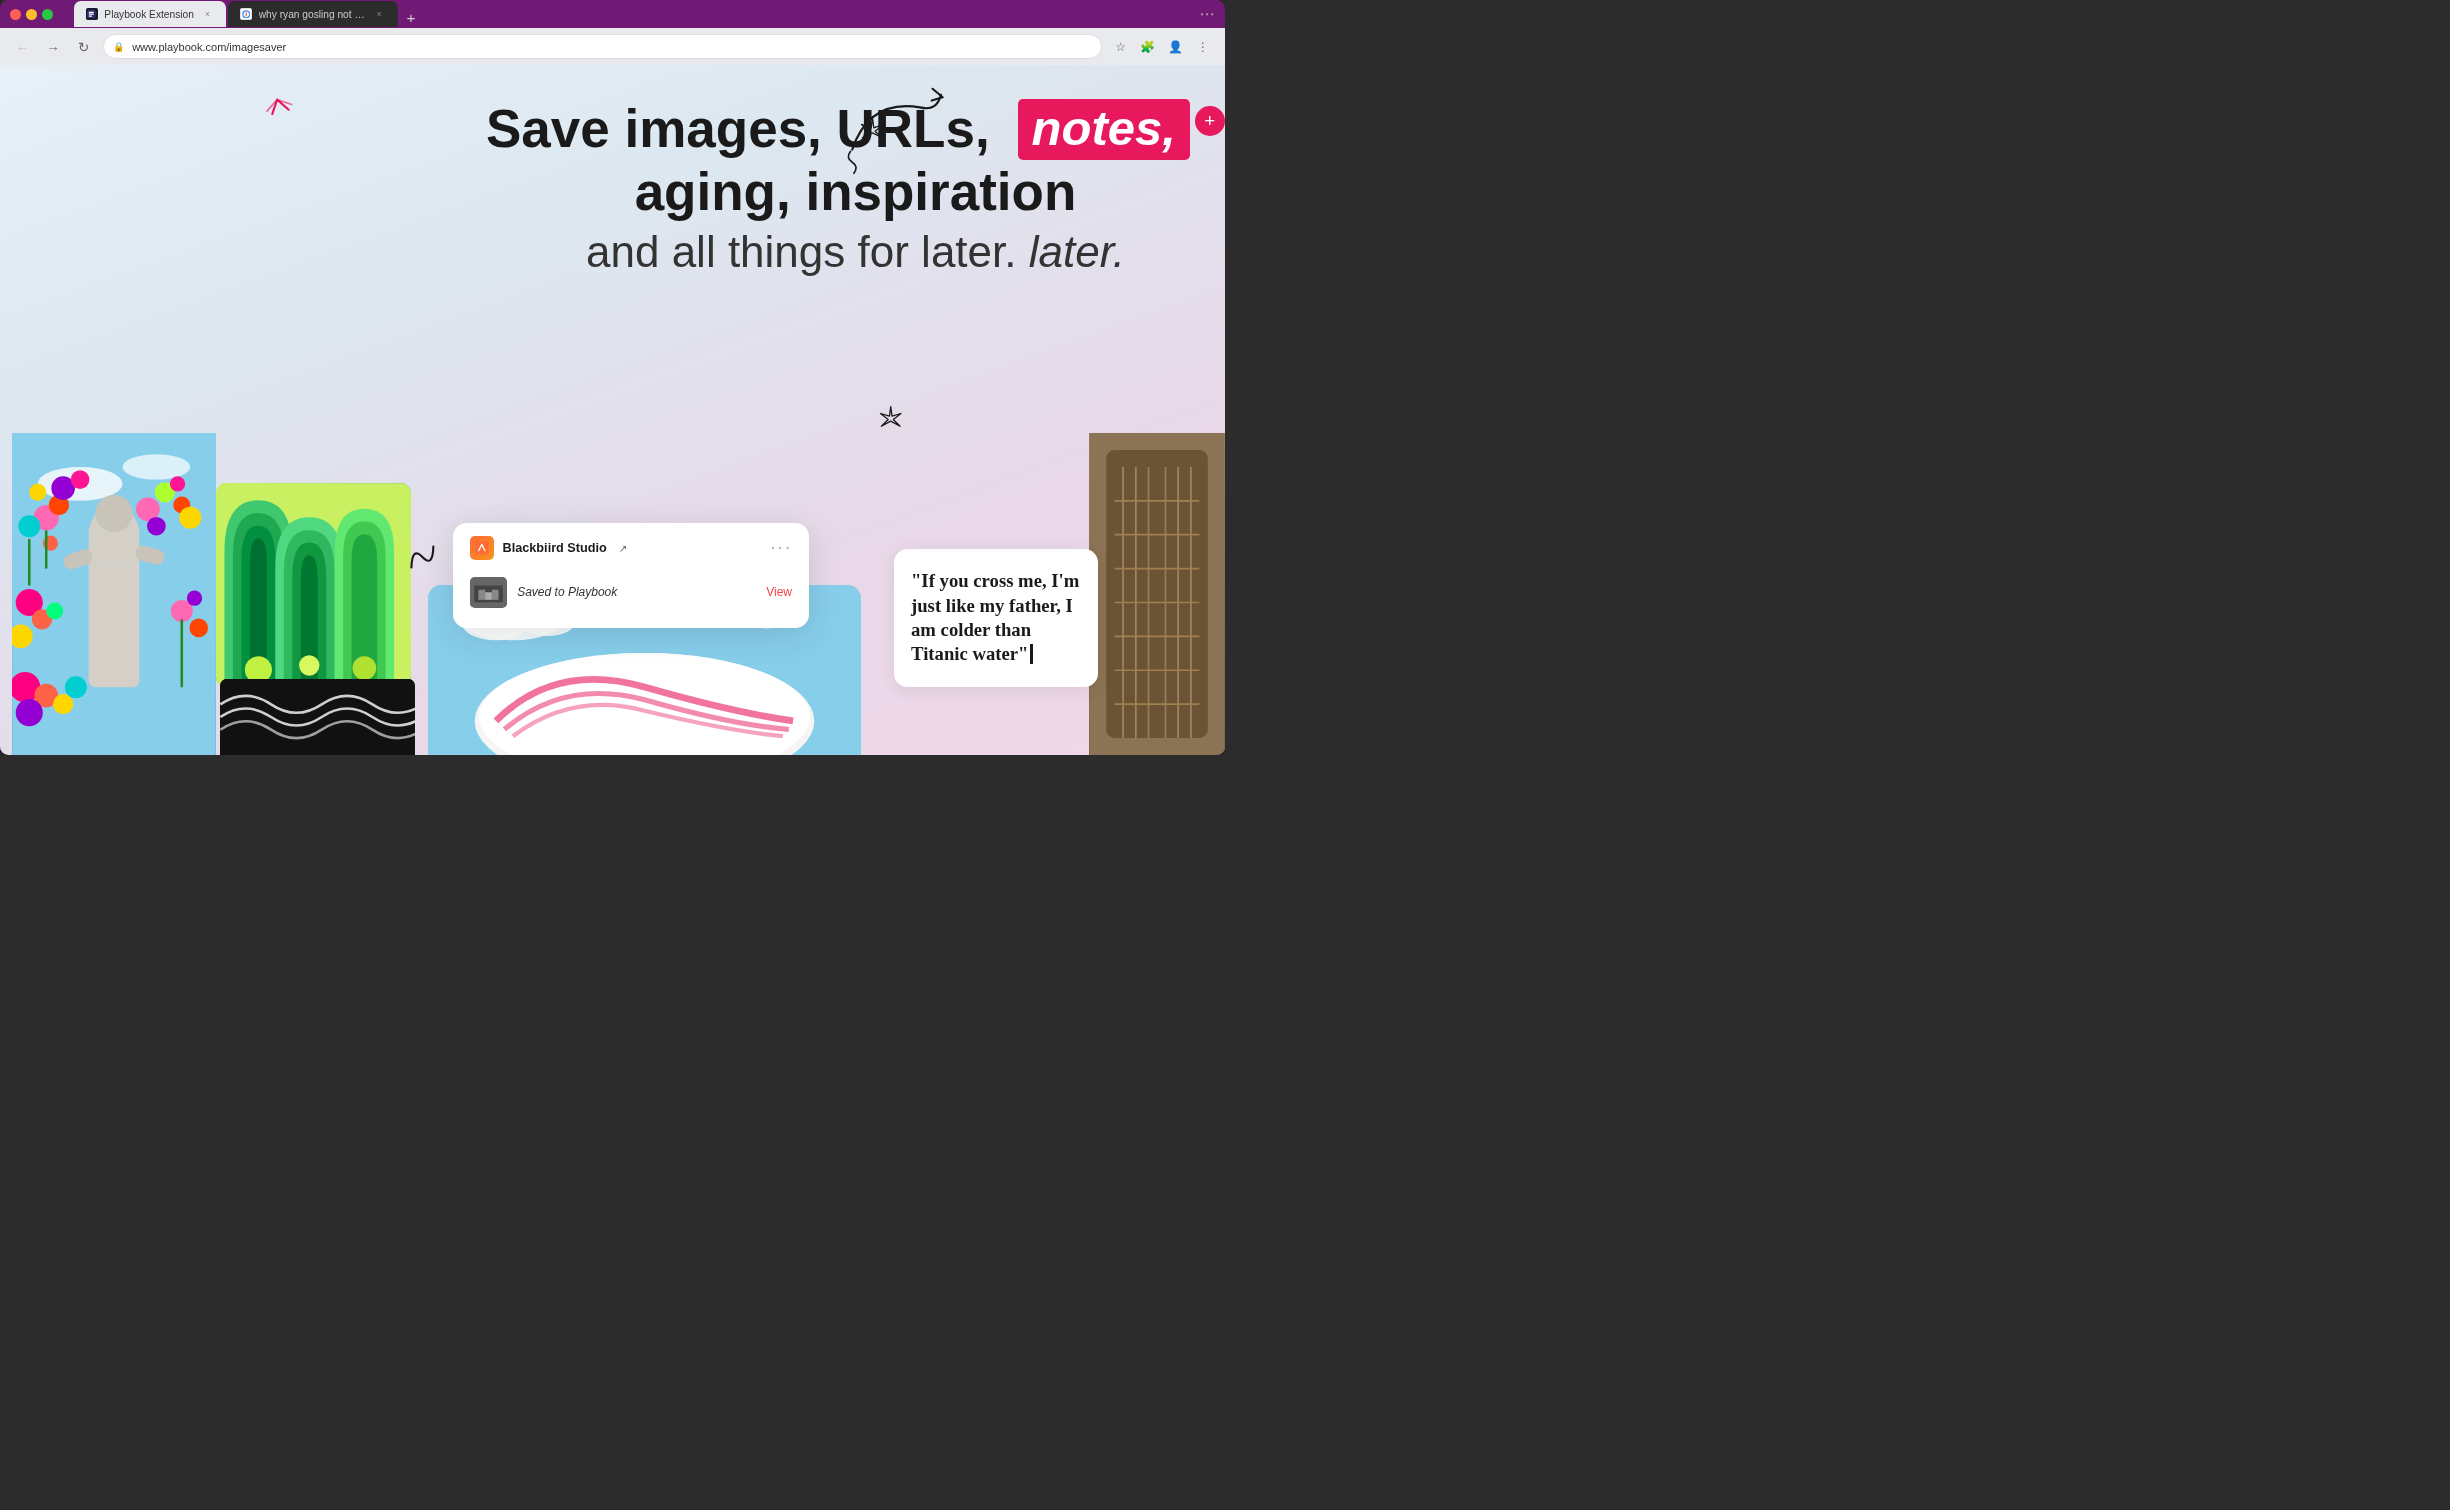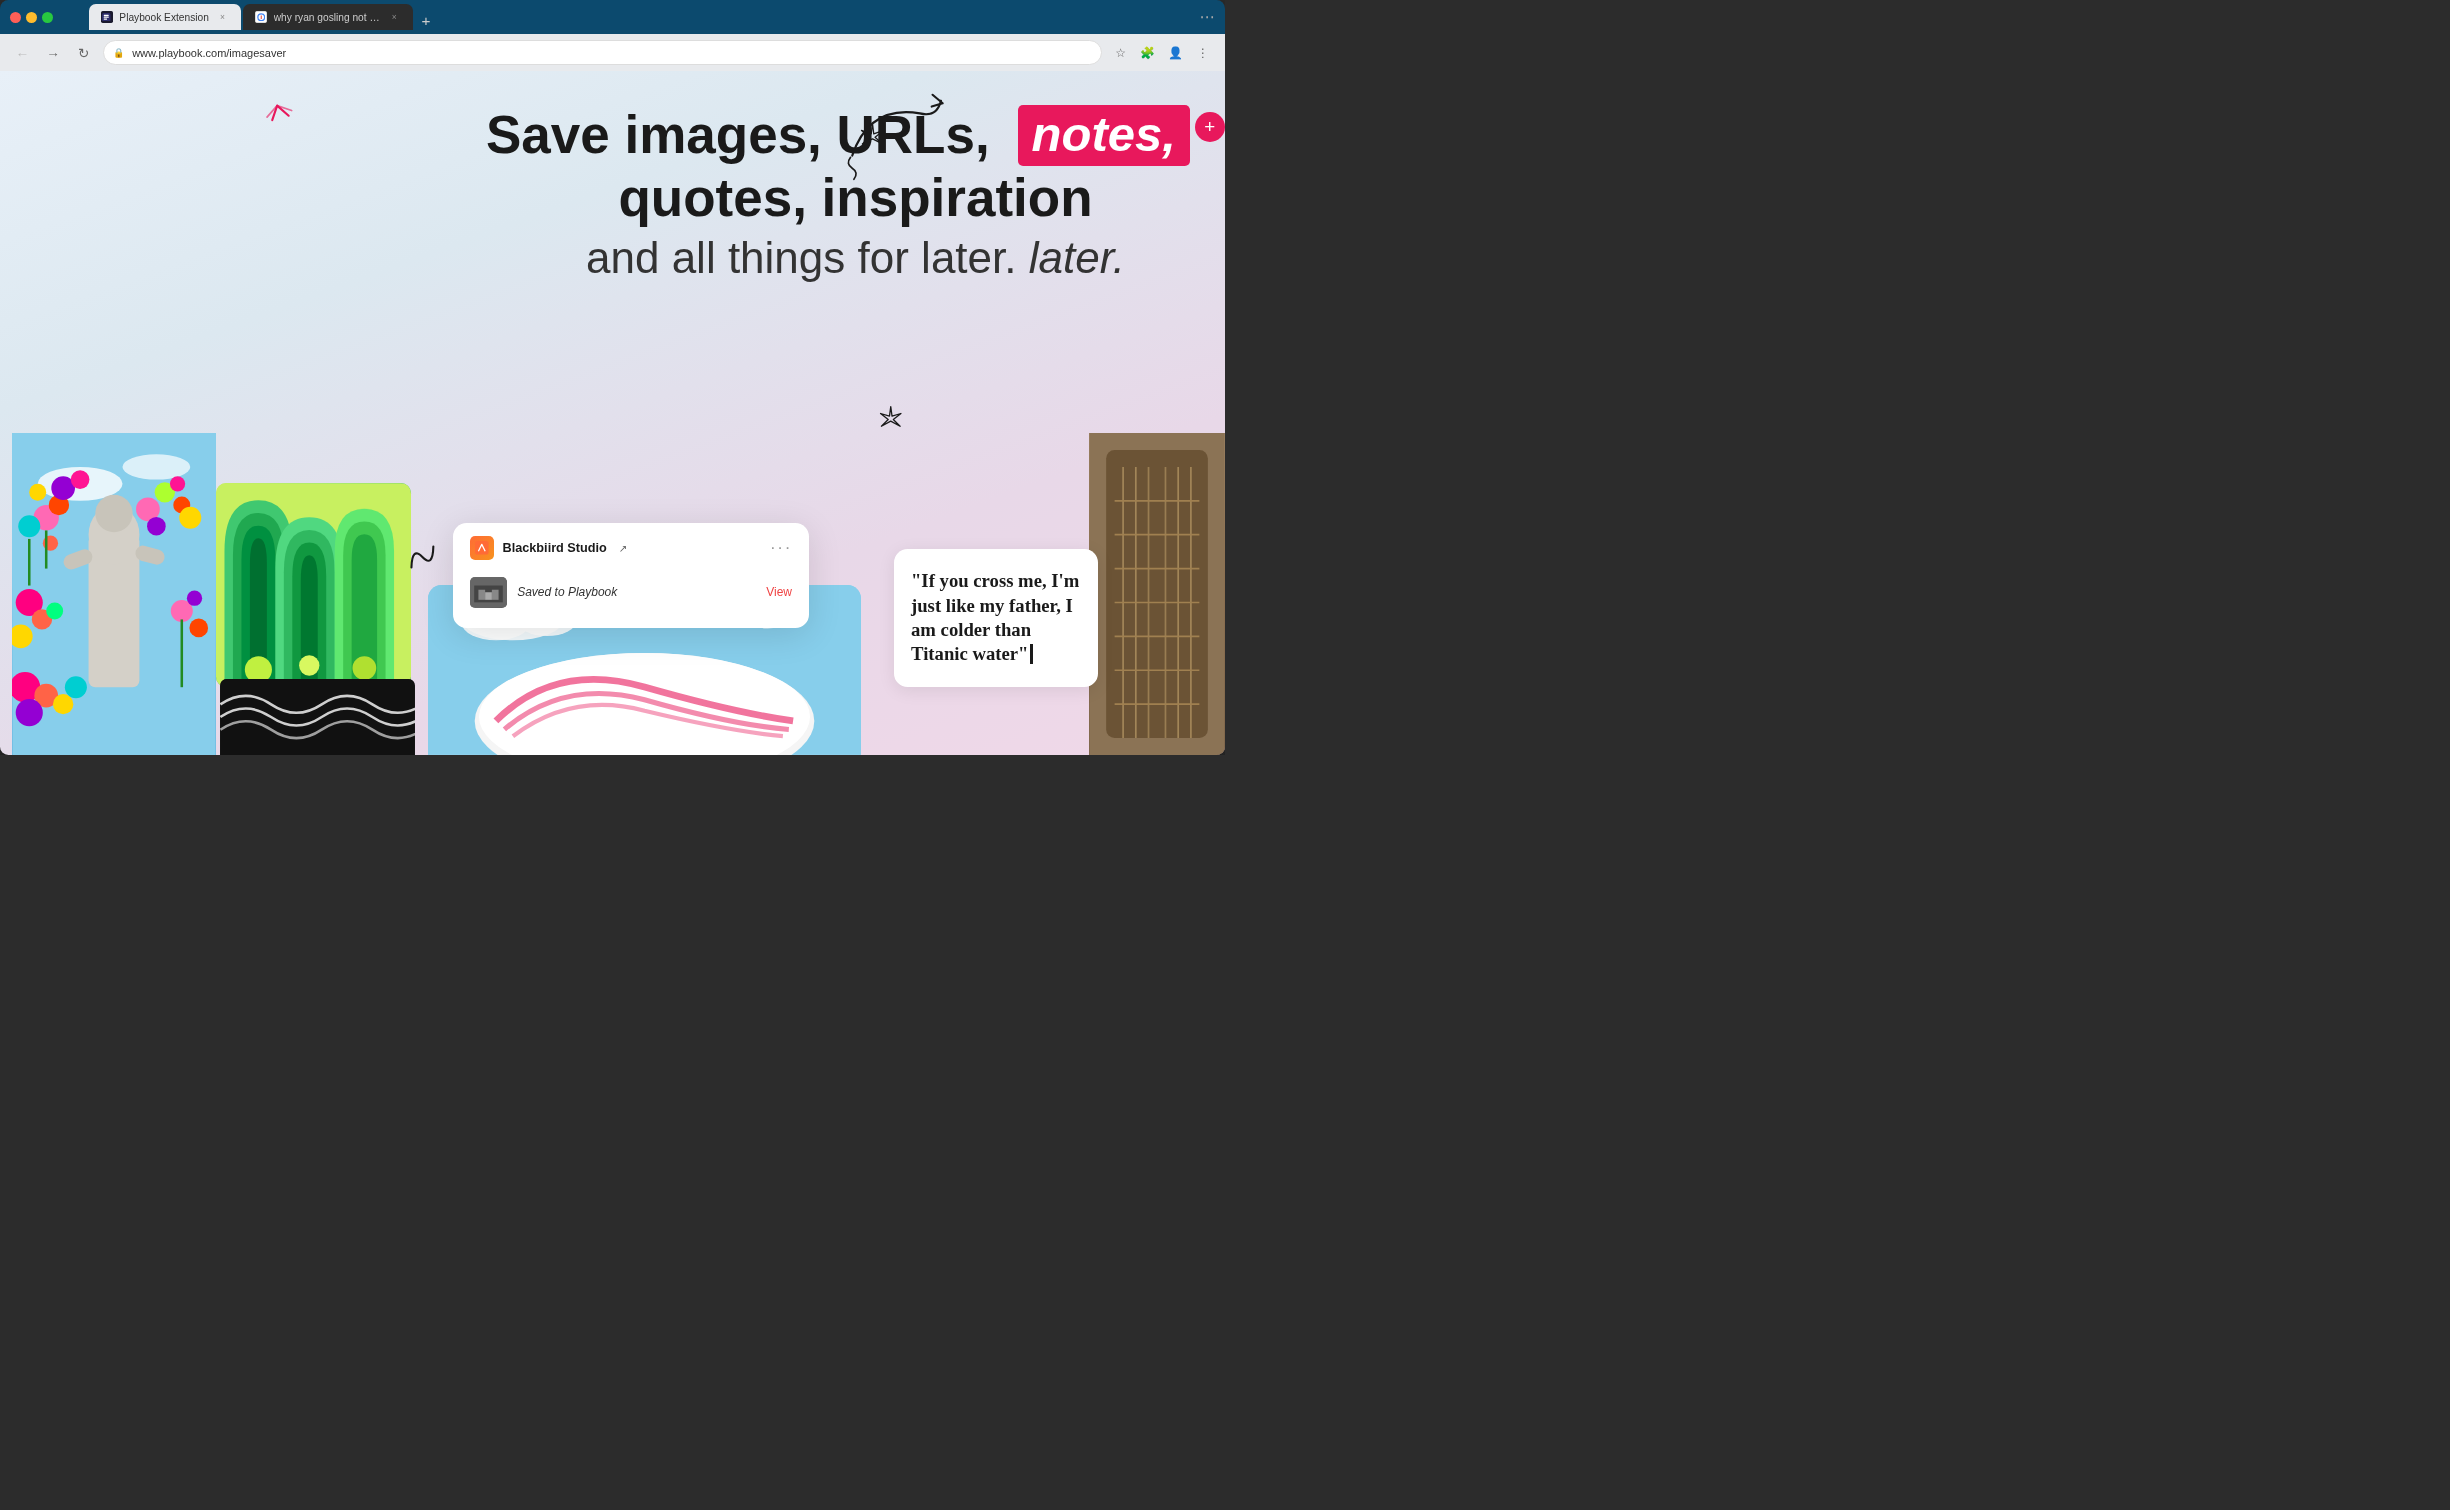--- a/index.html
+++ b/index.html
@@ -2,26 +2,26 @@
 <html style="font-size:13.6px"><head>
   <meta charset="utf-8">
   <style>
     * { margin: 0; padding: 0; box-sizing: border-box; }
     body { font-family: -apple-system, BlinkMacSystemFont, 'Segoe UI', sans-serif; background: #2c2c2c; width: 1225px; height: 755px; overflow: hidden; }
 
     
     .browser { width: 100%; height: 100%; display: flex; flex-direction: column; border-radius: 8.5px; overflow: hidden; box-shadow: 0 17px 51px rgba(0,0,0,0.5); }
 
     .title-bar {
-      background: #0c4a6e;
-      height: 34px;
+      background: #701a75;
+      height: 28px;
       display: flex;
       align-items: center;
       padding: 0 10.2px;
-      gap: 25px;
+      gap: 10px;
       flex-shrink: 0;
     }
 
     .traffic-lights { display: flex; gap: 5.1px; align-items: center; }
     .tl { width: 11px; height: 11px; border-radius: 50%; }
     .tl-red { background: #ff5f57; }
     .tl-yellow { background: #febc2e; }
     .tl-green { background: #28c840; }
 
     .tabs { display: flex; align-items: flex-end; margin-left: 10.2px; gap: 1.7px; flex: 1; }
@@ -477,21 +477,21 @@
     </div>
 
     <div class="hero">
       <div class="hero-line1">
         <span>Save images, URLs,&nbsp;</span>
         <div class="hero-notes-wrapper">
           <span class="notes-badge">notes,</span>
           <div class="plus-bubble">+</div>
         </div>
       </div>
-      <div class="hero-line2">quotes, inspiration</div>
+      <div class="hero-line2">aging, inspiration</div>
       <div class="hero-line3">
         <span>and all things for later.</span>
         <span class="italic-later">later.</span>
       </div>
     </div>
 
     <div class="deco-burst">
       <svg width="27" height="27" viewBox="0 0 32 32" fill="none">
         <path d="M16 2 L17.5 14 L29 10 L19 18 L28 26 L16 20 L4 26 L13 18 L3 10 L14.5 14 Z" stroke="#1a1a1a" stroke-width="1.5" fill="none" stroke-linejoin="round"></path>
       </svg>

